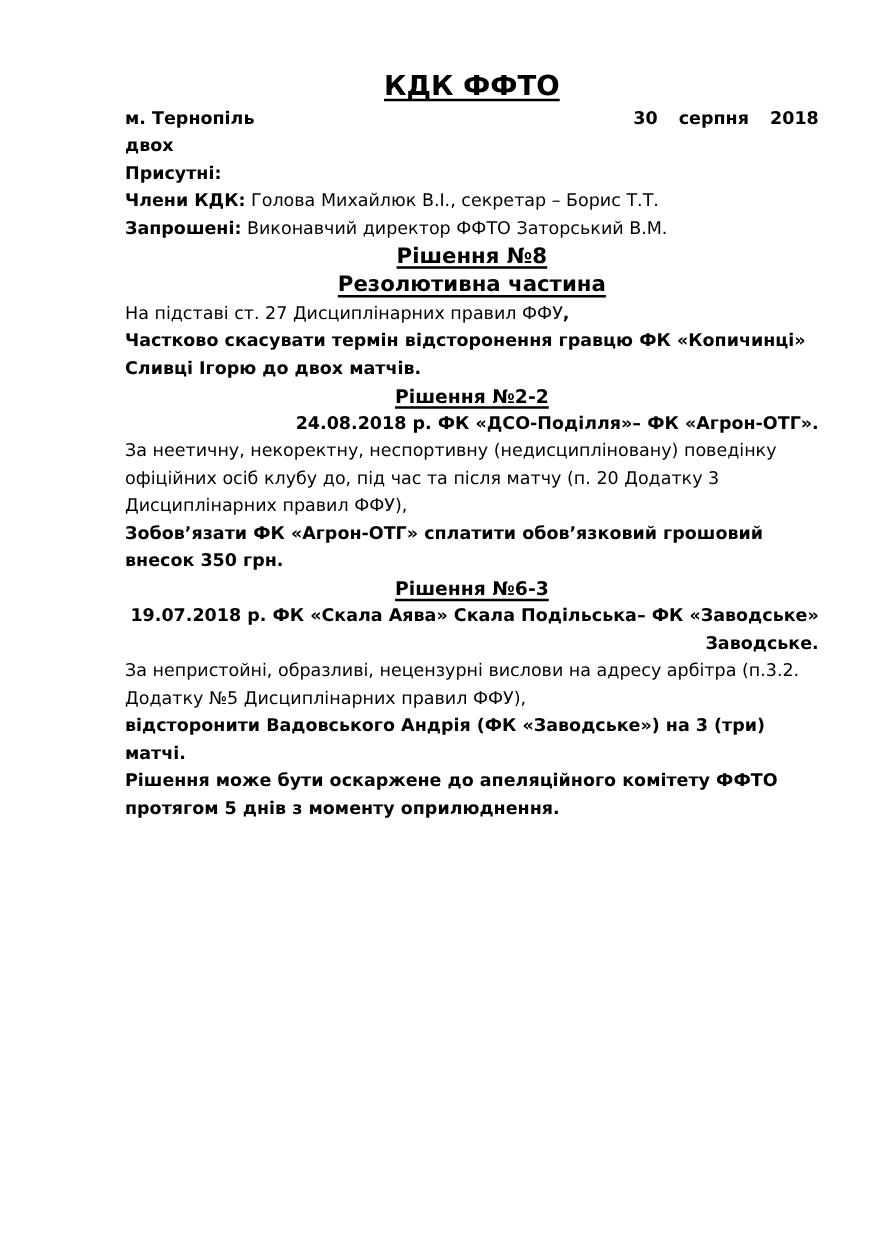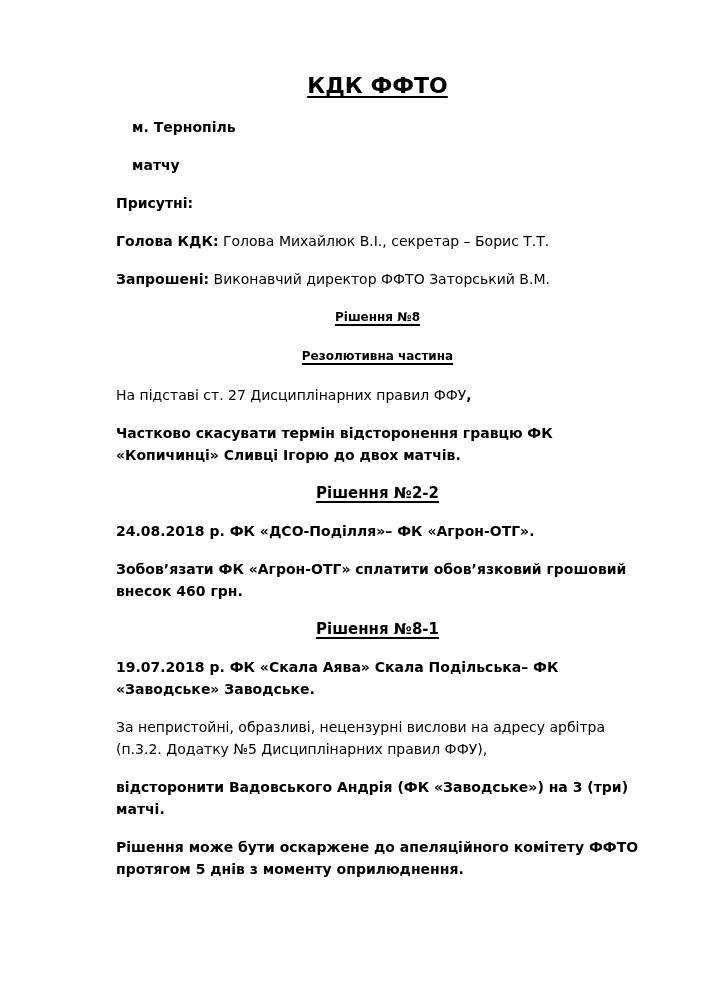--- a/index.html
+++ b/index.html
@@ -14,21 +14,21 @@
     font-family: "DejaVu Sans", "Liberation Sans", sans-serif;
     overflow: hidden;
   }
   .doc {
     box-sizing: border-box;
     width: 706px;
     height: 1000px;
     padding: 56px 51px 30px 100px;
   }
   .doc p, .doc h1, .doc h2, .doc h3, .doc div {
-    margin: 16px;
+    margin: 0;
     padding: 0;
   }
   .title {
     font-size: 22px;
     font-weight: bold;
     text-align: center;
     line-height: 28px;
   }
   .title .u, .h2 .u, .h3 .u {
     text-decoration: underline;
@@ -52,76 +52,78 @@
   .mt8  { margin-top: 8px; }
   .mt10 { margin-top: 10px; }
   .mt12 { margin-top: 12px; }
   .mt14 { margin-top: 14px; }
   .mt18 { margin-top: 18px; }
   .mt30 { margin-top: 30px; }
   .mt38 { margin-top: 38px; }
   .mt44 { margin-top: 44px; }
   .indent { padding-left: 45px; }
   .h2 {
-    font-size: 12px;
+    font-size: 17px;
     font-weight: bold;
     text-align: center;
     line-height: 23px;
   }
   .h3 {
     font-size: 15px;
     font-weight: bold;
     text-align: center;
     line-height: 22px;
   }
   .center-bold {
     font-size: 14px;
     font-weight: bold;
-    text-align: left;
+    text-align: right;
     line-height: 22px;
   }
 </style>
 </head>
 <body>
 
 <div class="doc">
 
   <h1 class="title"><span class="u">КДК ФФТО</span></h1>
 
   <div class="dateline body-txt bold">
     <div class="dateline-row">
         <span>м. Тернопіль</span>
+        <span class="date-right">30 серпня 2018</span>
       </div>
-    <div>матчу</div>
+    <div>двох</div>
   </div>
 
   <p class="body-txt bold mt10">Присутні:</p>
 
-  <p class="body-txt indent mt8"><span class="bold">Голова КДК:</span><span> Голова Михайлюк В.І., секретар – Борис Т.Т.</span></p>
+  <p class="body-txt indent mt8"><span class="bold">Члени КДК:</span><span> Голова Михайлюк В.І., секретар – Борис Т.Т.</span></p>
 
   <p class="body-txt indent mt8"><span class="bold">Запрошені:</span><span> Виконавчий директор ФФТО Заторський В.М.</span></p>
 
   <h2 class="h2 mt6"><span class="u">Рішення №8</span></h2>
 
   <h2 class="h2 mt12"><span class="u">Резолютивна частина</span></h2>
 
 
   <p class="body-txt mt18"><span>На підставі ст. 27 Дисциплінарних правил ФФУ</span><span class="bold">,</span></p>
 
   <p class="body-txt bold mt10">Частково скасувати термін відсторонення гравцю ФК «Копичинці» Сливці Ігорю до двох матчів.</p>
 
   <h3 class="h3 mt30"><span class="u">Рішення №2-2</span></h3>
 
   <p class="center-bold mt12">24.08.2018 р. ФК «ДСО-Поділля»– ФК «Агрон-ОТГ».</p>
 
+  <p class="body-txt mt12">За неетичну, некоректну, неспортивну (недисципліновану) поведінку офіційних осіб клубу до, під час та після матчу (п. 20 Додатку 3 Дисциплінарних правил ФФУ),</p>
 
-  <p class="body-txt bold mt12">Зобов’язати ФК «Агрон-ОТГ» сплатити обов’язковий грошовий внесок 460 грн.</p>
+  <p class="body-txt bold mt12">Зобов’язати ФК «Агрон-ОТГ» сплатити обов’язковий грошовий внесок 350 грн.</p>
 
 
-  <h3 class="h3 mt38"><span class="u">Рішення №8-1</span></h3>
+  <h3 class="h3 mt38"><span class="u">Рішення №6-3</span></h3>
 
   <p class="center-bold mt12">19.07.2018 р. ФК «Скала Аява» Скала Подільська– ФК «Заводське» Заводське.</p>
 
   <p class="body-txt mt14">За непристойні, образливі, нецензурні вислови на адресу арбітра (п.3.2. Додатку №5 Дисциплінарних правил ФФУ),</p>
 
   <p class="body-txt bold mt12">відсторонити Вадовського Андрія (ФК «Заводське») на 3 (три) матчі.</p>
 
   <p class="body-txt bold mt44">Рішення може бути оскаржене до апеляційного комітету ФФТО протягом 5 днів з моменту оприлюднення.</p>
 
 </div>

